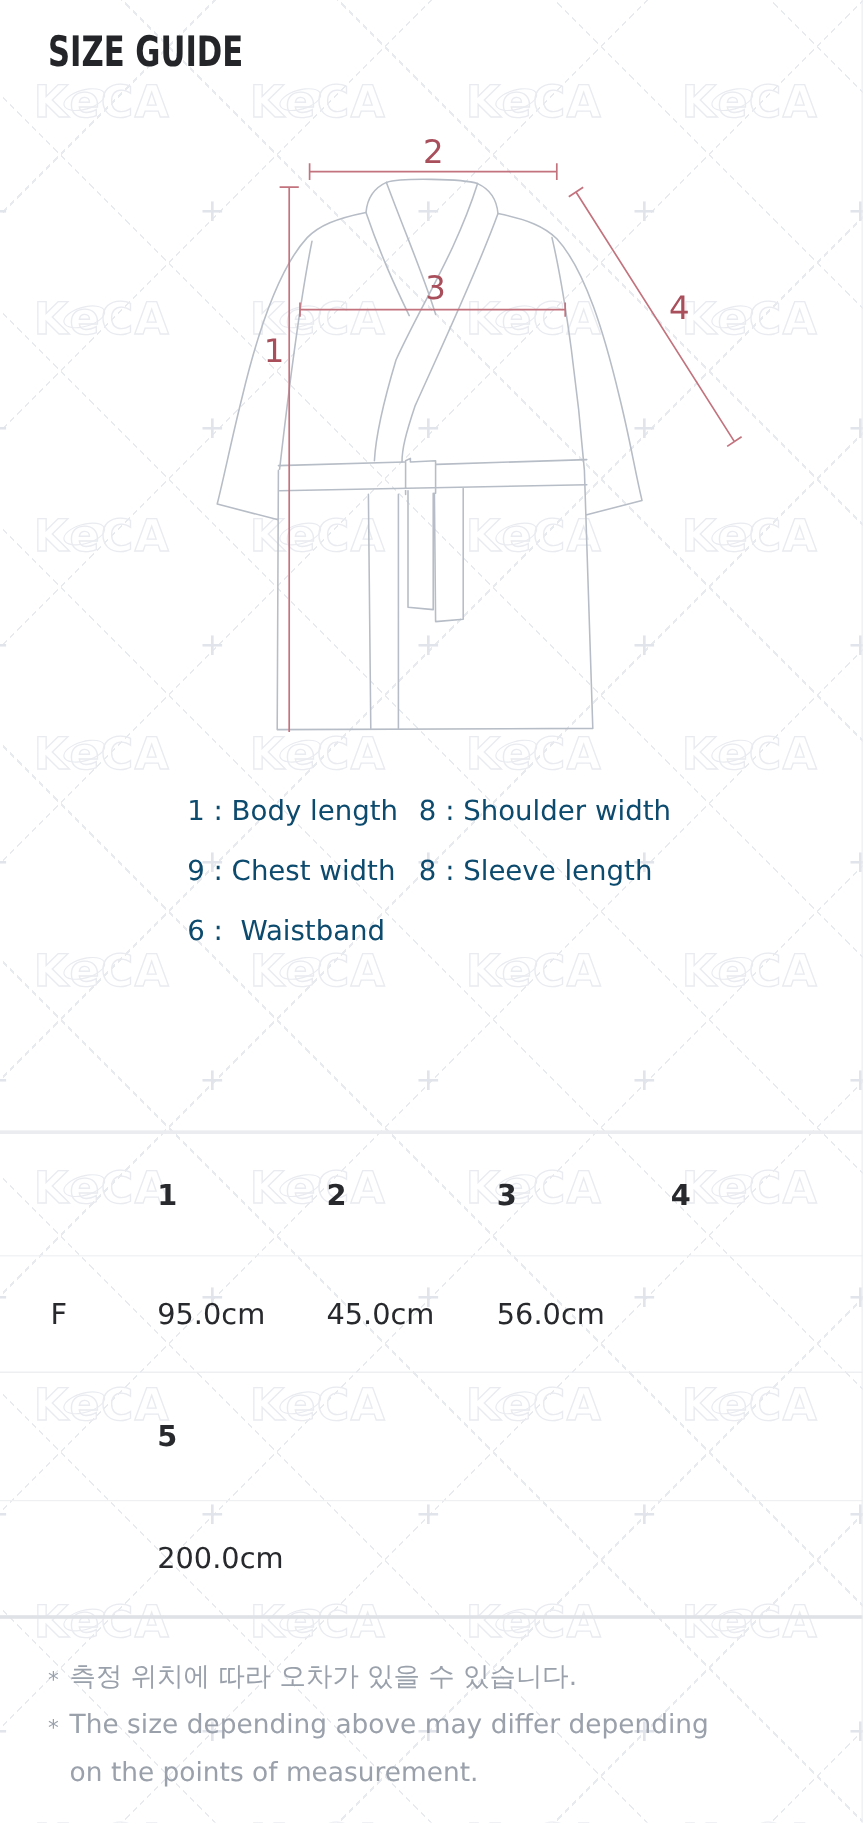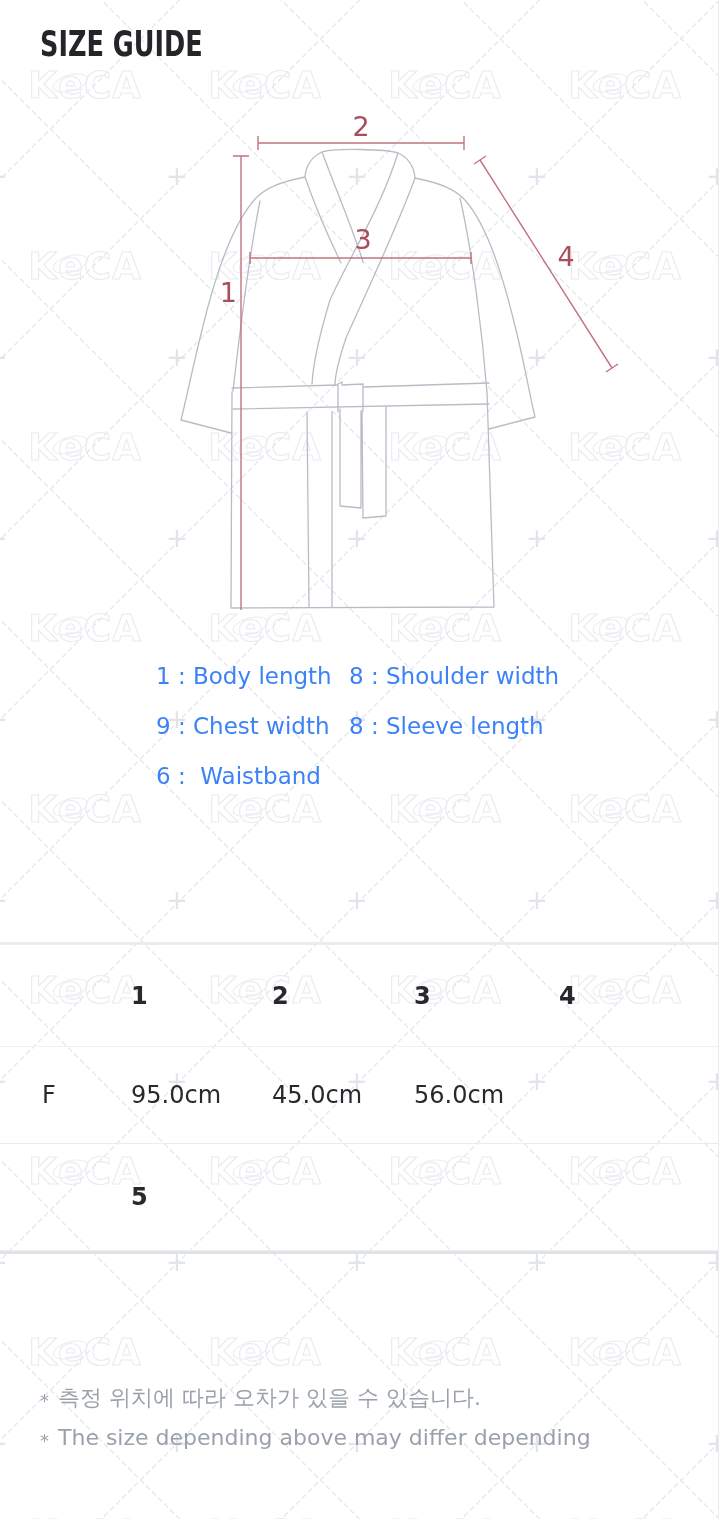--- a/index.html
+++ b/index.html
@@ -40,21 +40,21 @@
   
   .content{position:absolute;inset:0;z-index:2;}
   .page-title{
     position:absolute;left:40px;top:24px;margin:0;
     font-size:35px;font-weight:700;color:#232528;letter-spacing:0px;
     transform:scaleX(.73);transform-origin:0 50%;white-space:nowrap;
   }
   .diagram-svg{position:absolute;left:0;top:0;}
   
   .legend-item{
-    position:absolute;font-size:23px;color:#3b82f6;white-space:pre;
+    position:absolute;font-size:23px;color:#0c4a6e;white-space:pre;
   }
   .li-0{left:156px;top:663px;}
   .li-1{left:349px;top:663px;}
   .li-2{left:156px;top:713px;}
   .li-3{left:349px;top:713px;}
   .li-4{left:156px;top:763px;}
   
   .size-table{
     position:absolute;left:0;top:942px;width:719px;
     border-top:3px solid #eaecef;border-bottom:3px solid #dfe2e6;
@@ -225,28 +225,36 @@
       <div class="t-cell">45.0cm</div>
       <div class="t-cell">56.0cm</div>
     </div>
     <div class="t-row r-h2">
       <div class="t-cell hd lbl"></div>
       <div class="t-cell hd">5</div>
       <div class="t-cell"></div>
         <div class="t-cell"></div>
         <div class="t-cell"></div>
     </div>
+    <div class="t-row r-d2">
+      <div class="t-cell lbl"></div>
+      <div class="t-cell">200.0cm</div>
+      <div class="t-cell"></div>
+        <div class="t-cell"></div>
+        <div class="t-cell"></div>
+    </div>
   </div>
 
   <div class="notes">
     <div class="note">
       <span class="star">*</span>
       <div class="ln">측정 위치에 따라 오차가 있을 수 있습니다.</div>
     </div>
     <div class="note">
       <span class="star">*</span>
       <div class="ln">The size depending above may differ depending</div>
+      <div class="ln">on the points of measurement.</div>
     </div>
   </div>
 
 </div>
 
 <div class="edge-line"></div>
 
 </body></html>

